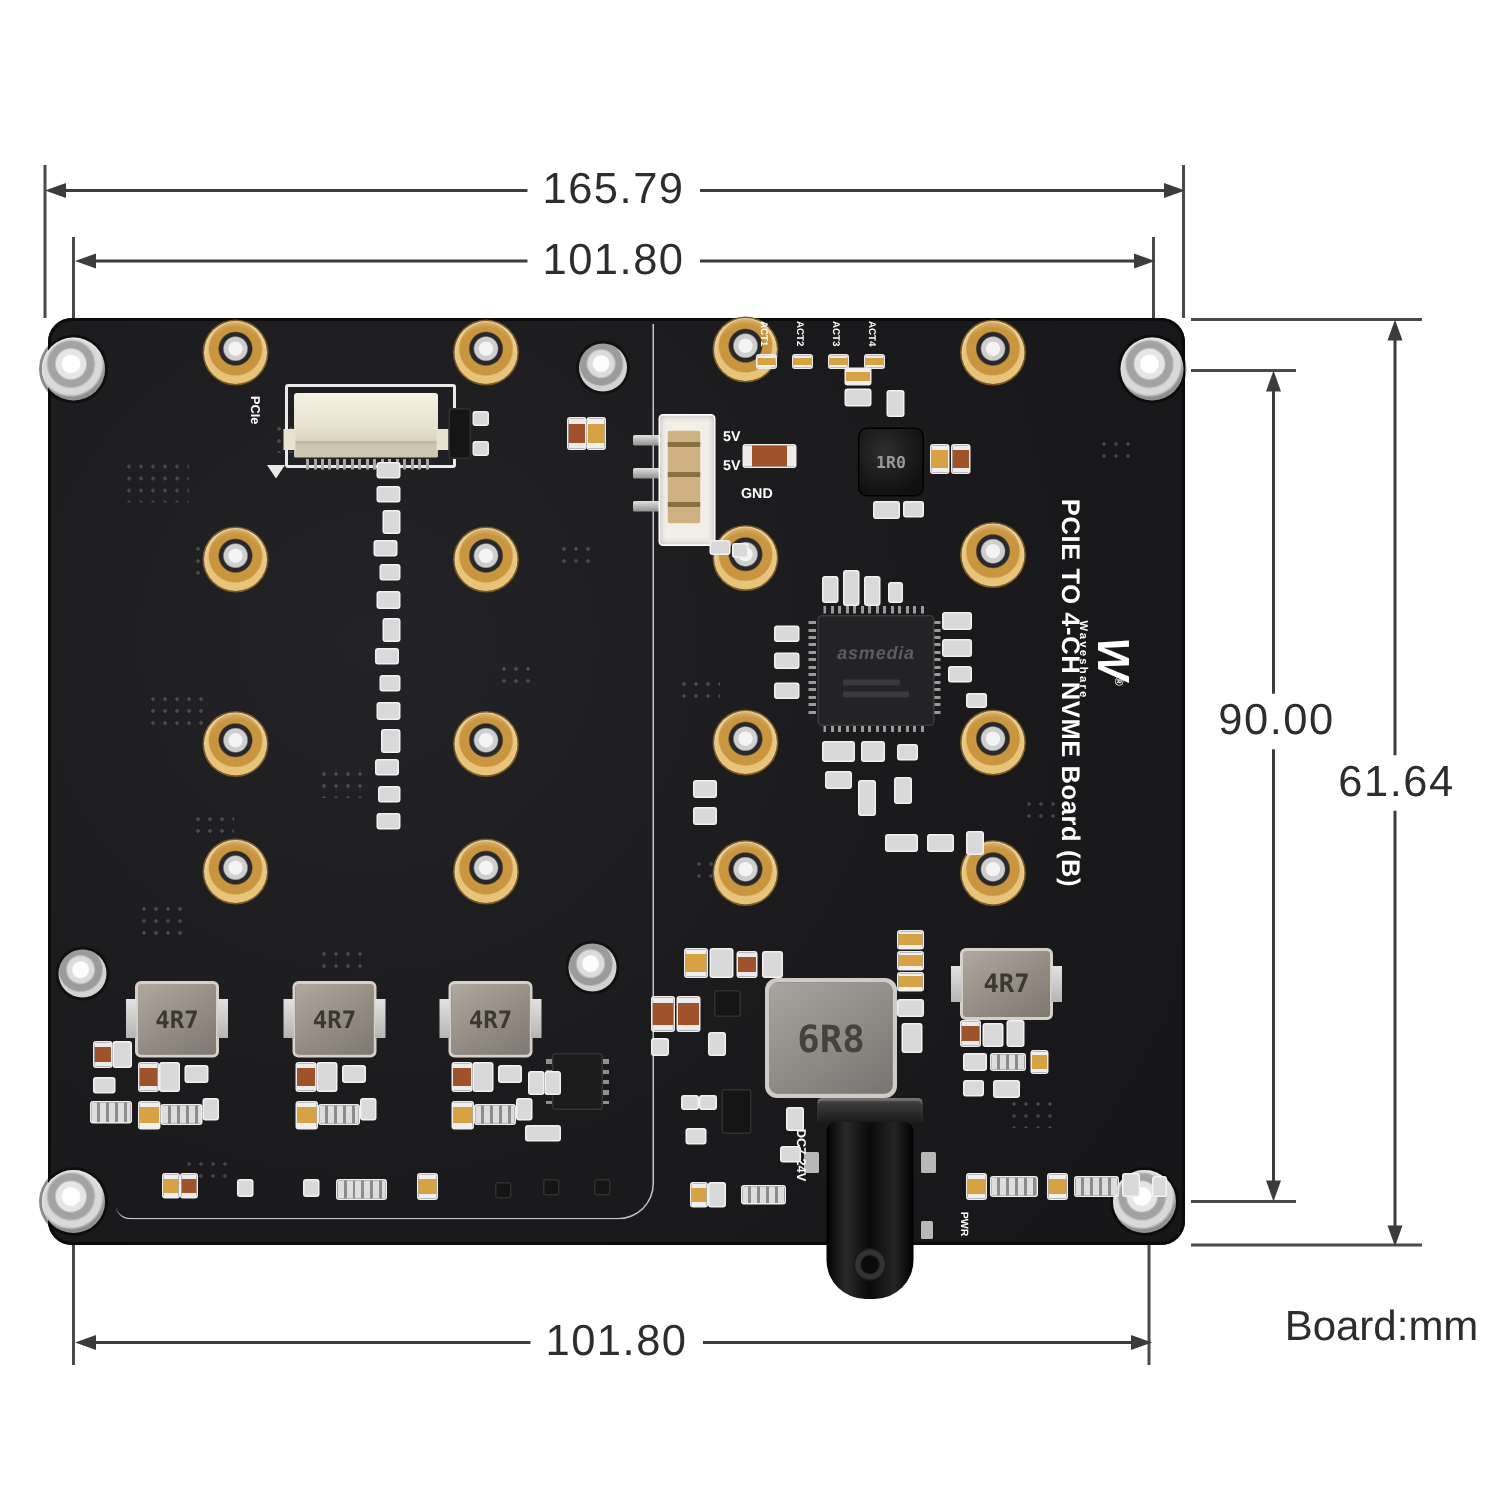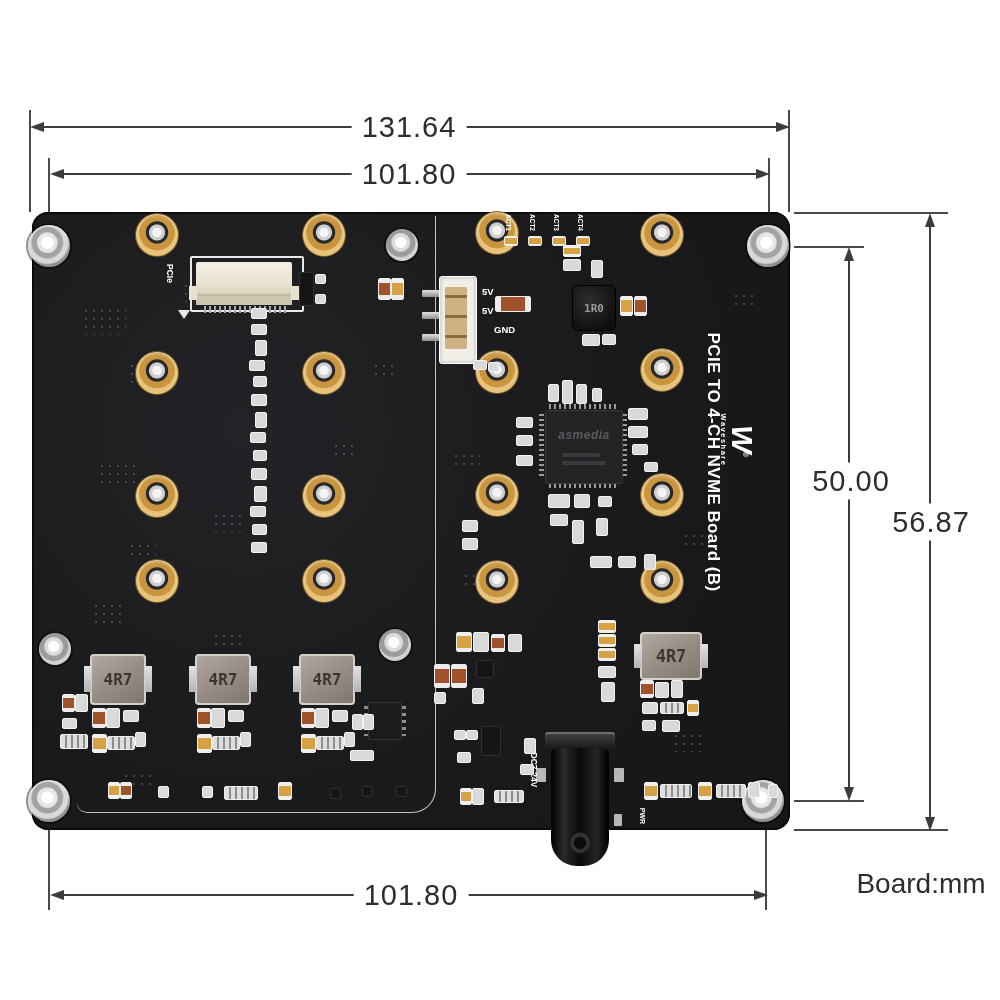--- a/index.html
+++ b/index.html
@@ -122,49 +122,49 @@
   <div class="ext" style="left:765px;top:800px;width:2px;height:110px;"></div>
   <div class="ext" style="left:794px;top:212px;width:154px;height:2px;"></div>
   <div class="ext" style="left:794px;top:829px;width:154px;height:2px;"></div>
   <div class="ext" style="left:794px;top:246px;width:70px;height:2px;"></div>
   <div class="ext" style="left:794px;top:800px;width:70px;height:2px;"></div>
 
   <div>
     <div class="arr left" style="left:30px;top:122px;"></div>
     <div class="arr right" style="left:776px;top:122px;"></div>
     <div class="dim-line" style="left:42px;top:126px;width:736px;height:2px;"></div>
-    <div class="dim-label" style="left:409px;top:127px;">131.64</div>
+    <div class="dim-label" style="left:409px;top:127px;">165.79</div>
   </div>
 
   <div>
     <div class="arr left" style="left:50px;top:169px;"></div>
     <div class="arr right" style="left:756px;top:169px;"></div>
     <div class="dim-line" style="left:62px;top:173px;width:696px;height:2px;"></div>
     <div class="dim-label" style="left:409px;top:174px;">101.80</div>
   </div>
 
   <div>
     <div class="arr left" style="left:50px;top:890px;"></div>
     <div class="arr right" style="left:754px;top:890px;"></div>
     <div class="dim-line" style="left:62px;top:894px;width:694px;height:2px;"></div>
     <div class="dim-label" style="left:411px;top:895px;">101.80</div>
   </div>
 
   <div>
     <div class="arr up" style="left:844px;top:247px;"></div>
     <div class="arr down" style="left:844px;top:787px;"></div>
     <div class="dim-line" style="left:848px;top:259px;width:2px;height:530px;"></div>
-    <div class="dim-label" style="left:851px;top:481px;">50.00</div>
+    <div class="dim-label" style="left:851px;top:481px;">90.00</div>
   </div>
 
   <div>
     <div class="arr up" style="left:925px;top:213px;"></div>
     <div class="arr down" style="left:925px;top:817px;"></div>
     <div class="dim-line" style="left:929px;top:225px;width:2px;height:594px;"></div>
-    <div class="dim-label" style="left:931px;top:522px;">56.87</div>
+    <div class="dim-label" style="left:931px;top:522px;">61.64</div>
   </div>
 
   <div class="unit-label" style="left:921px;top:884px;">Board:mm</div>
 
   <div class="board">
 
     <div class="silk-outline"></div>
 
     <div id="via-layer">
         <div class="vias" style="left: 50px; top: 95px; width: 44px; height: 28px;"></div>
@@ -272,20 +272,23 @@
         </div>
       </div>
     </div>
 
     <div id="ind-layer">
         <div class="ind" style="left: 58px; top: 442px; width: 52px; height: 47px; font-size: 16px;">4R7<div class="tab l"></div><div class="tab r"></div></div>
         <div class="ind" style="left: 163px; top: 442px; width: 52px; height: 47px; font-size: 16px;">4R7<div class="tab l"></div><div class="tab r"></div></div>
         <div class="ind" style="left: 267px; top: 442px; width: 52px; height: 47px; font-size: 16px;">4R7<div class="tab l"></div><div class="tab r"></div></div>
         <div class="ind" style="left: 608px; top: 420px; width: 58px; height: 44px; font-size: 17px;">4R7<div class="tab l"></div><div class="tab r"></div></div>
       </div>
+    <div class="ind-big">
+      <span>6R8</span>
+    </div>
 
     <div class="soic"></div>
 
     <div class="dcjack">
       <div class="dc-flange"></div>
       <div class="dc-barrel"></div>
       <div class="dc-port"></div>
       <div class="dc-tab" style="left:-9px;top:42px;width:10px;height:14px;"></div>
       <div class="dc-tab" style="left:69px;top:42px;width:10px;height:14px;"></div>
       <div class="dc-tab" style="left:69px;top:88px;width:8px;height:12px;"></div>

